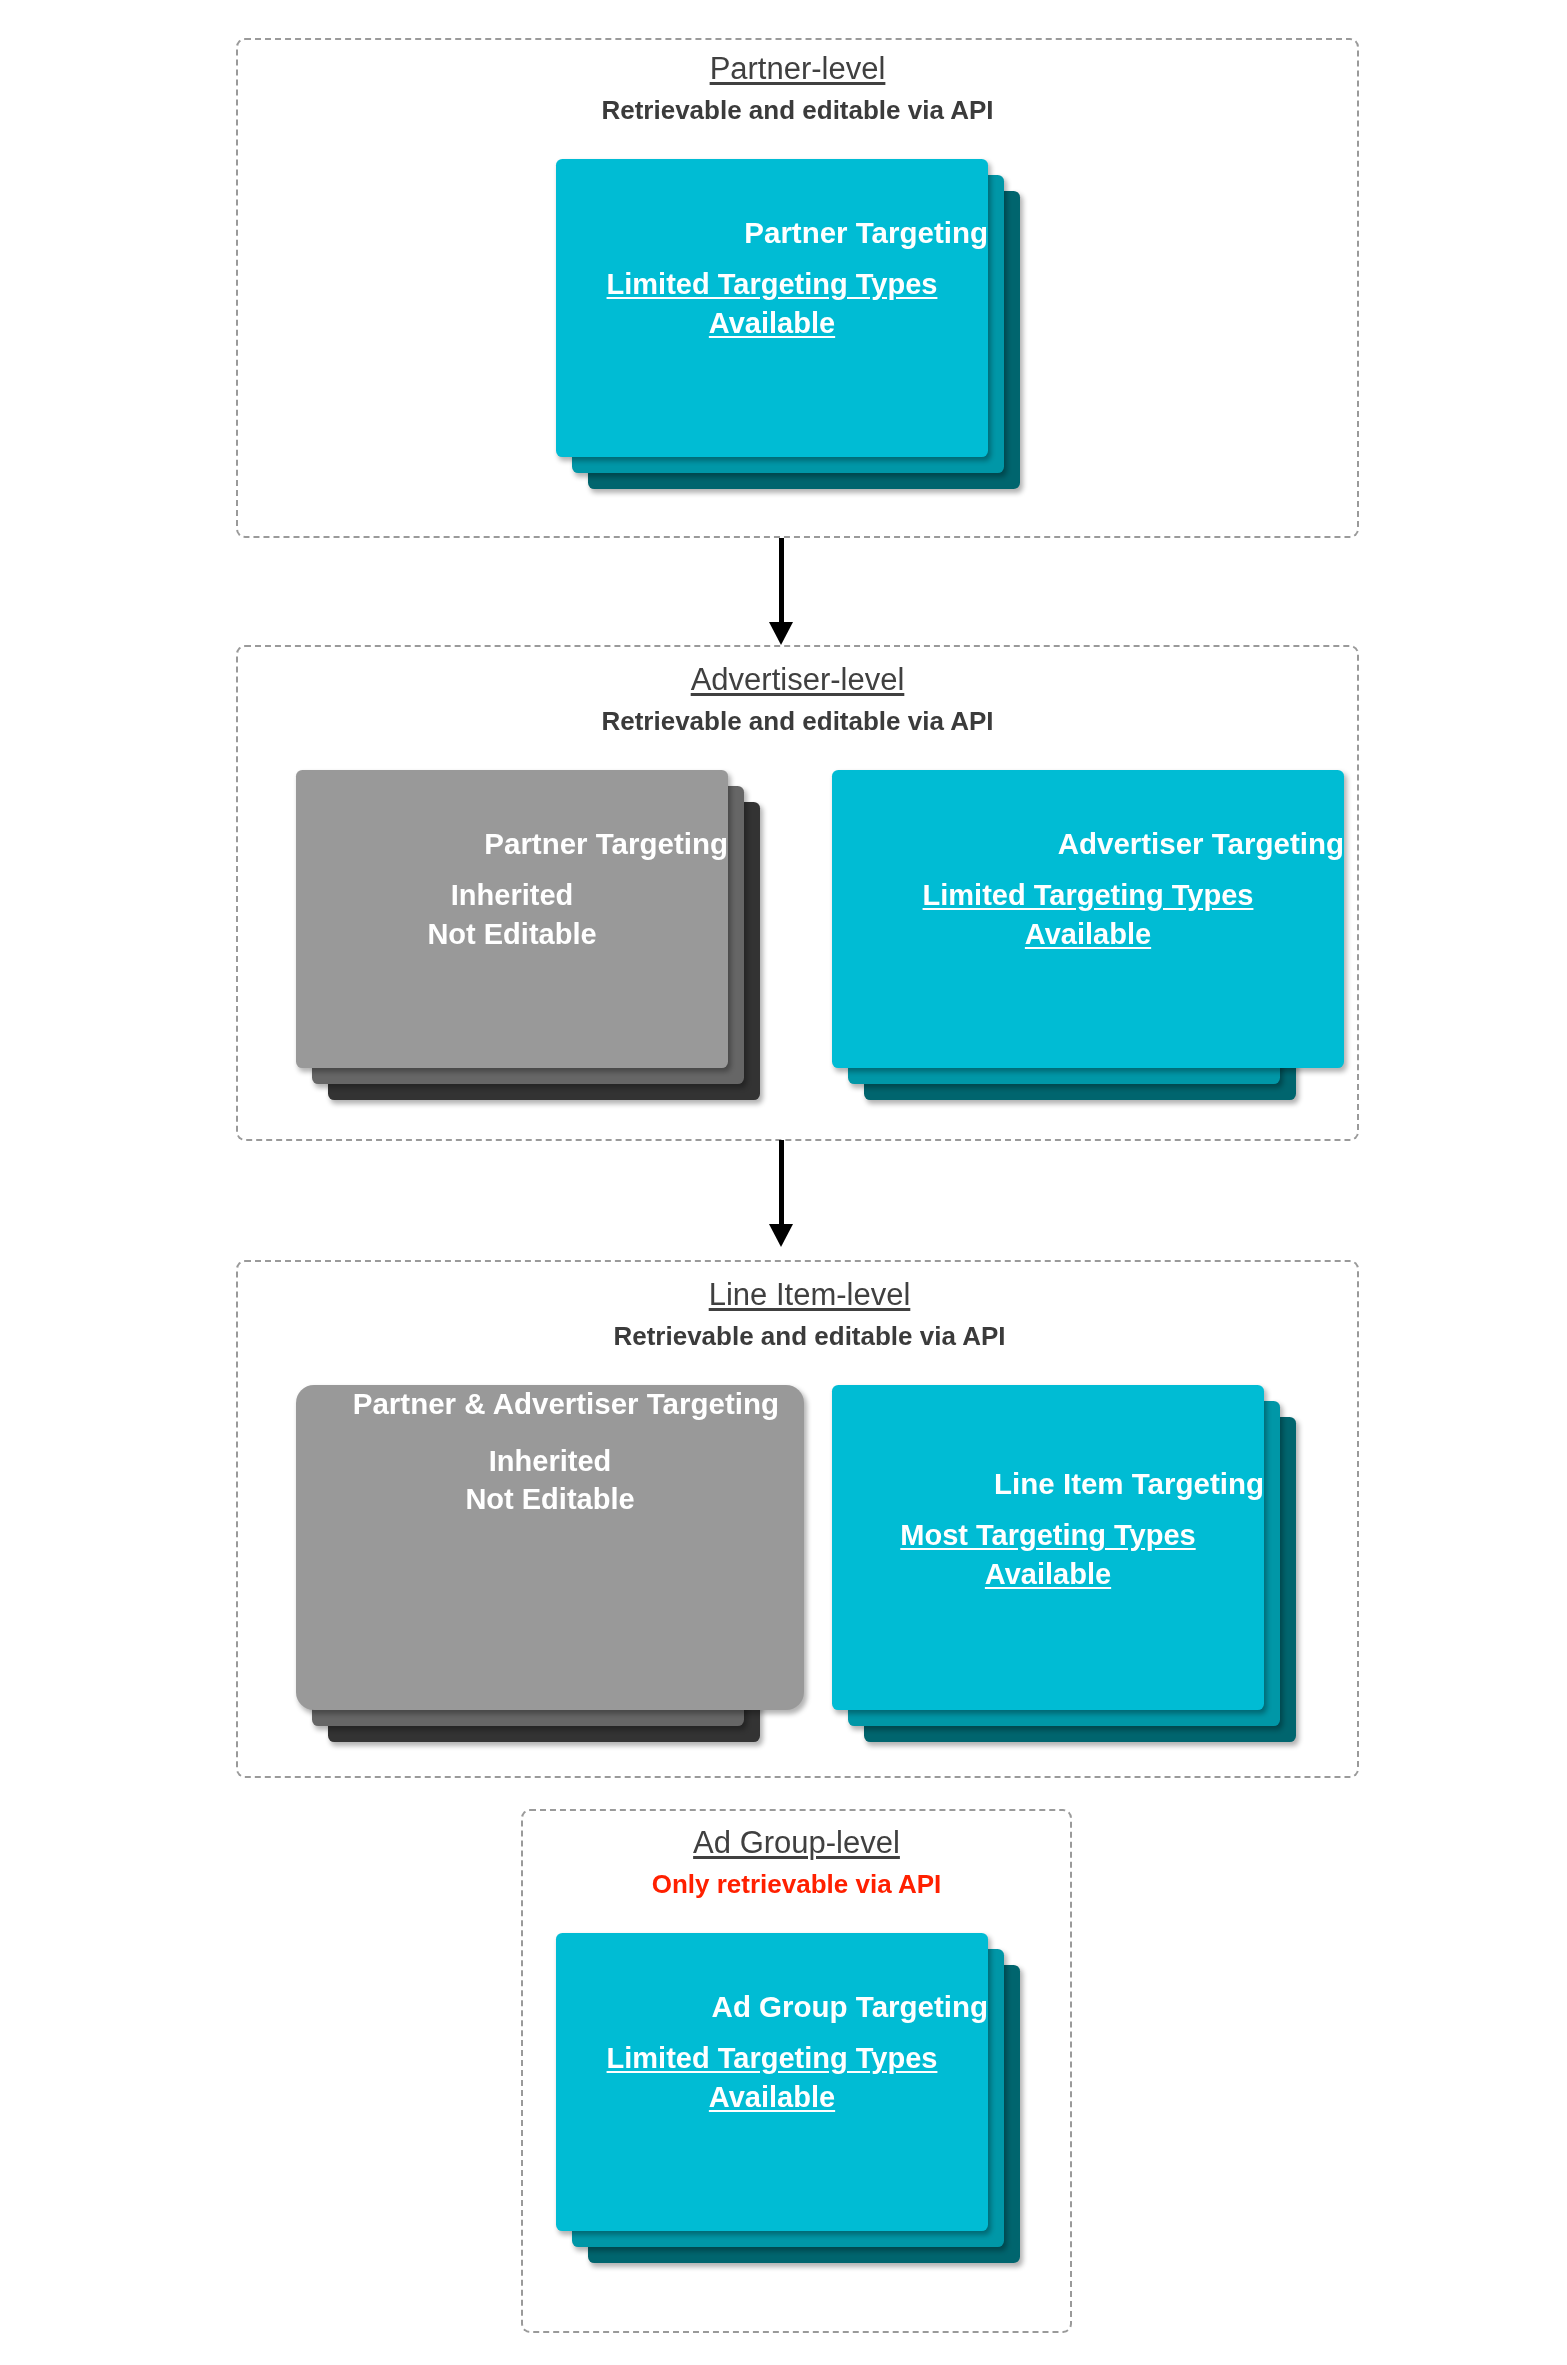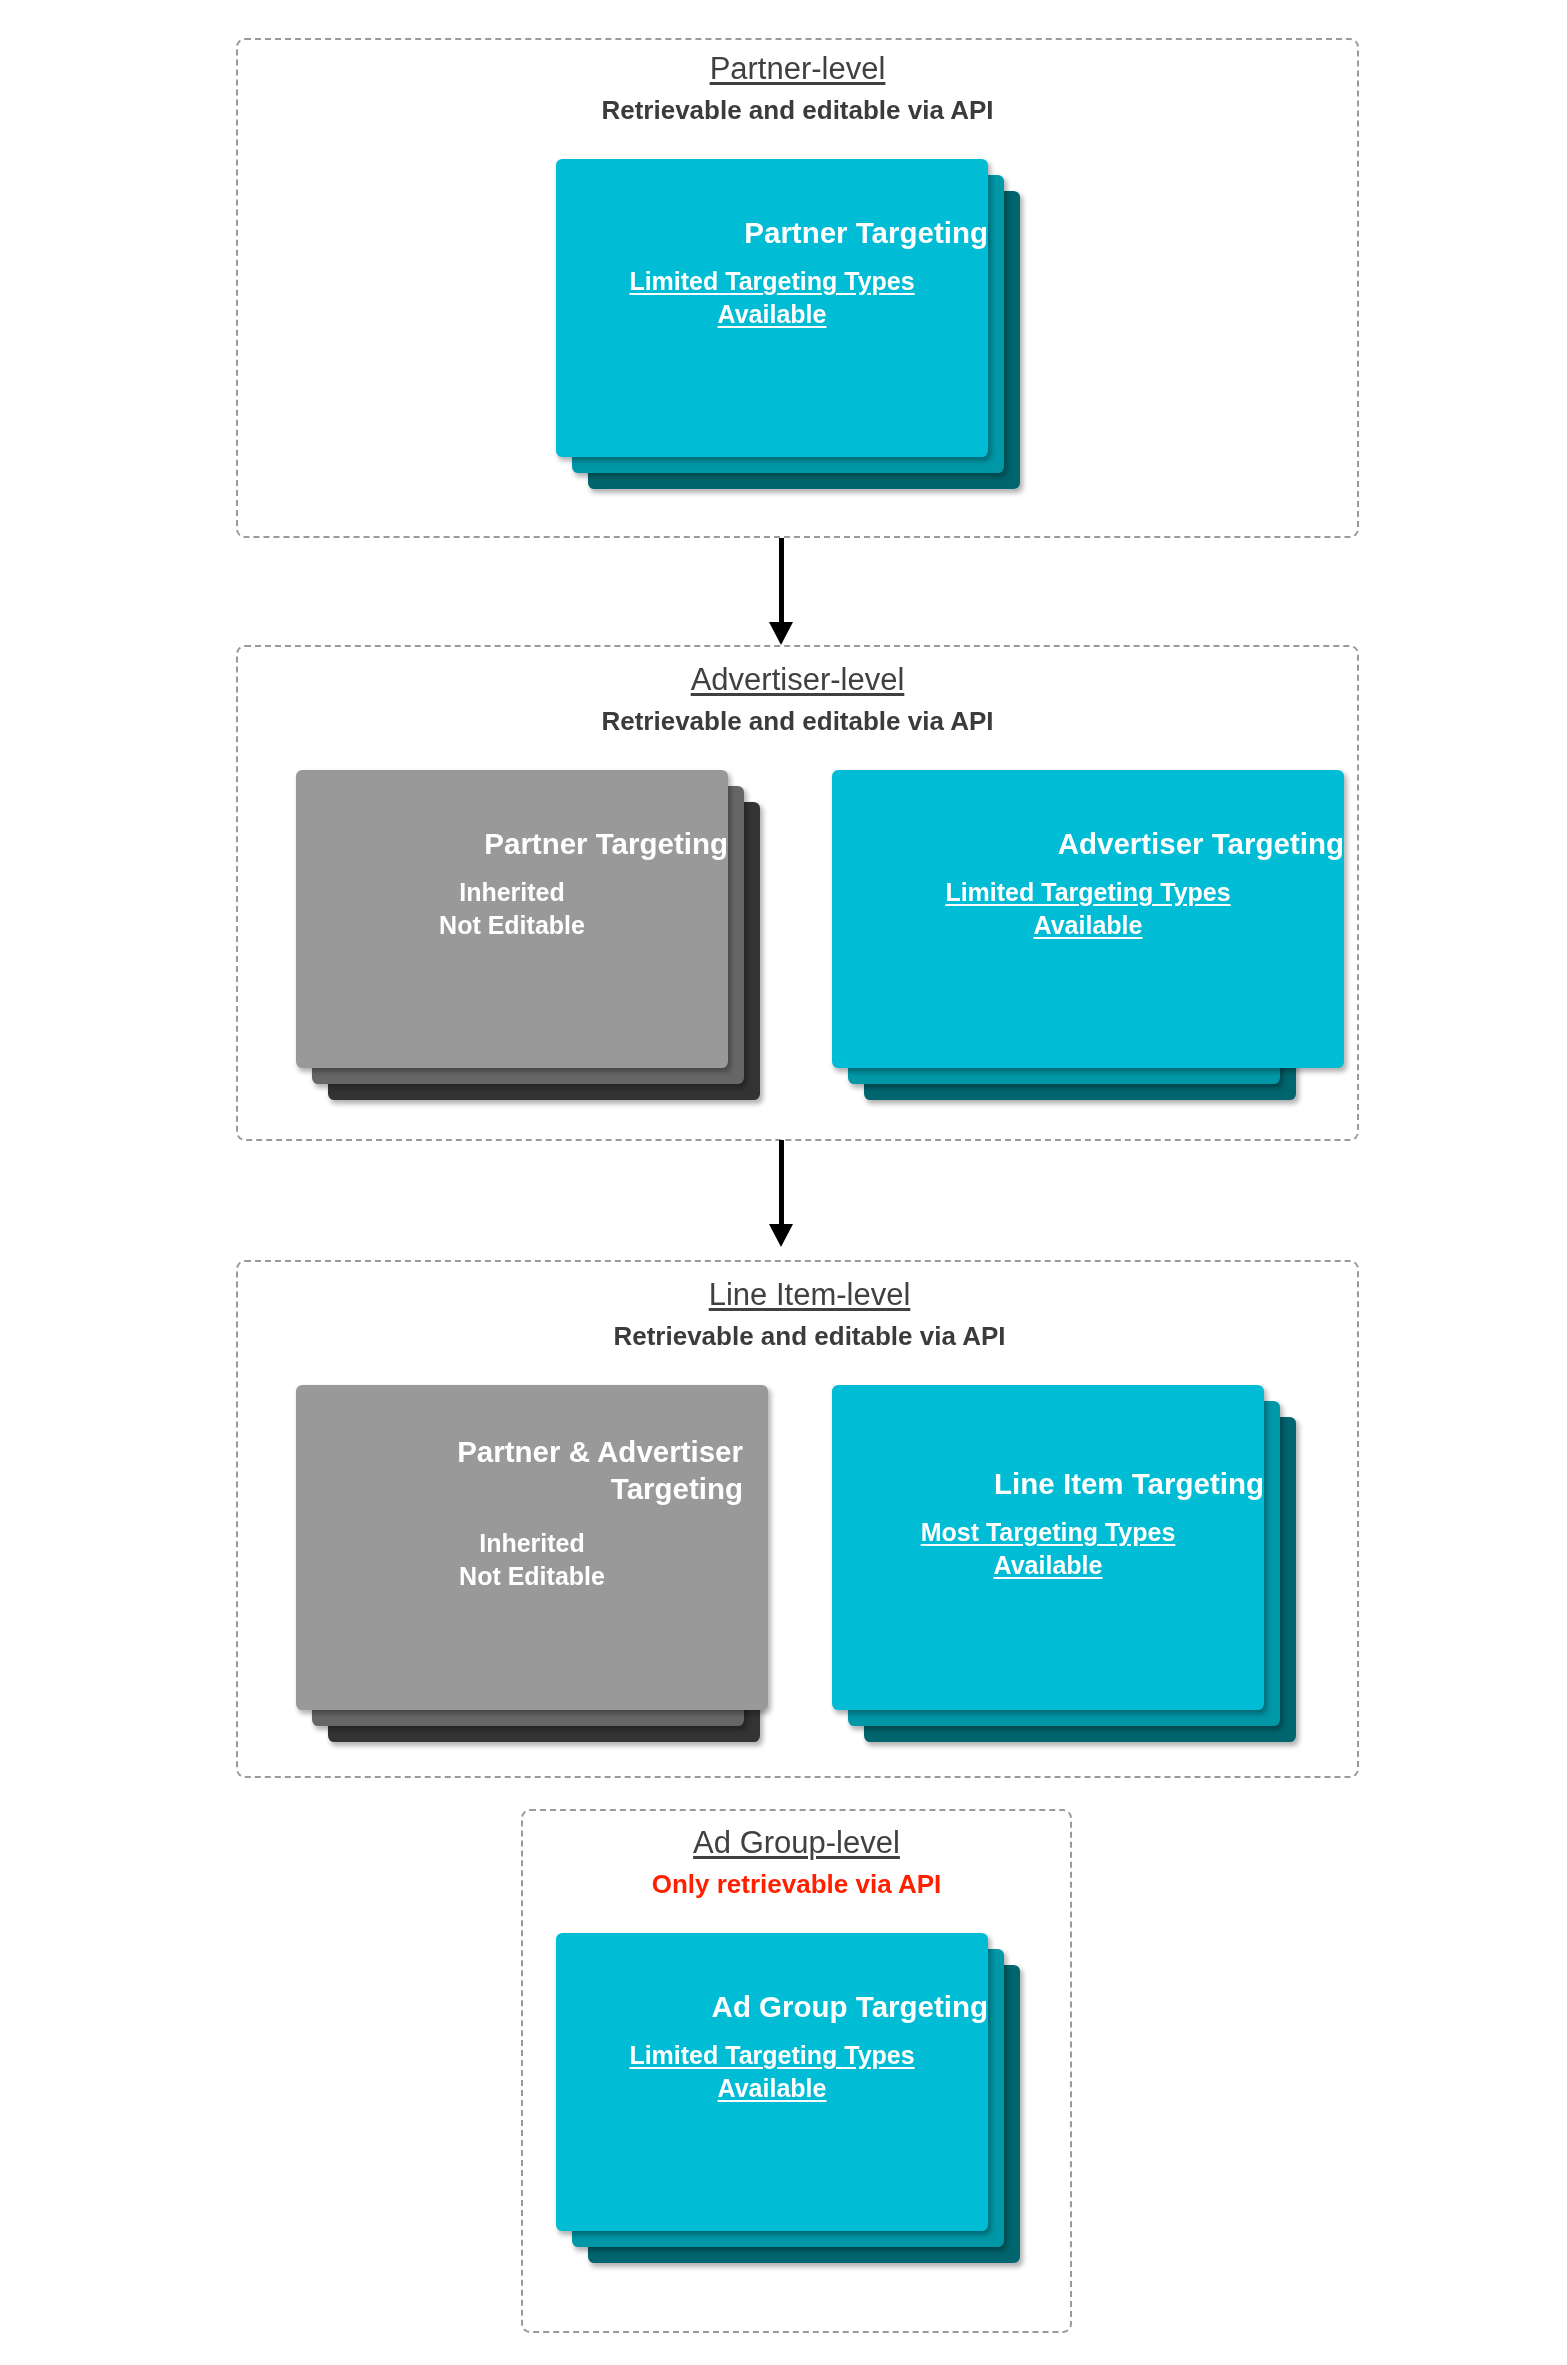--- a/index.html
+++ b/index.html
@@ -115,21 +115,21 @@
     color: #ffffff;
     font-weight: 700;
     font-size: 29.5px;
     line-height: 1.26;
     text-align: right;
     width: 100%;
   }
   .card-note {
     color: #ffffff;
     font-weight: 700;
-    font-size: 25px;
+    font-size: 29px;
     line-height: 1.32;
     text-align: center;
     width: 100%;
     margin-top: 14.3px;
   }
   .card-note.underlined {
     text-decoration: underline;
     text-underline-offset: 2.7px;
   }
 </style>
@@ -193,21 +193,21 @@
 <div class="level-box" style="left:236px; top:1260px; width:1123px; height:518px;"></div>
 
 <div class="level-header" style="left:248px; top:1276px; width:1123px;">
   <span class="level-name">Line Item-level</span>
   <span class="level-sub">Retrievable and editable via API</span>
 </div>
 
 <div class="card-stack gray" style="left:296px; top:1385px; width:464px; height:357px;">
   <div class="card-layer l3" style="width:432px; height:325px;"></div>
   <div class="card-layer l2" style="width:432px; height:325px;"></div>
-  <div class="card-layer l1" style="width:472px; height:325px; padding-top:48px; padding-left:25px; padding-right:25px;">
+  <div class="card-layer l1" style="width:508px; height:325px; padding-left:25px; padding-right:25px;border-radius:18px;">
     <div class="card-title">Partner &amp; Advertiser Targeting</div>
     <div class="card-note" style="margin-top:19.6px;">Inherited</div>
     <div class="card-note" style="margin-top:0;">Not Editable</div>
   </div>
 </div>
 
 <div class="card-stack cyan" style="left:832px; top:1385px; width:464px; height:357px;">
   <div class="card-layer l3" style="width:432px; height:325px;"></div>
   <div class="card-layer l2" style="width:432px; height:325px;"></div>
   <div class="card-layer l1" style="width:432px; height:325px; padding-top:80px;">

